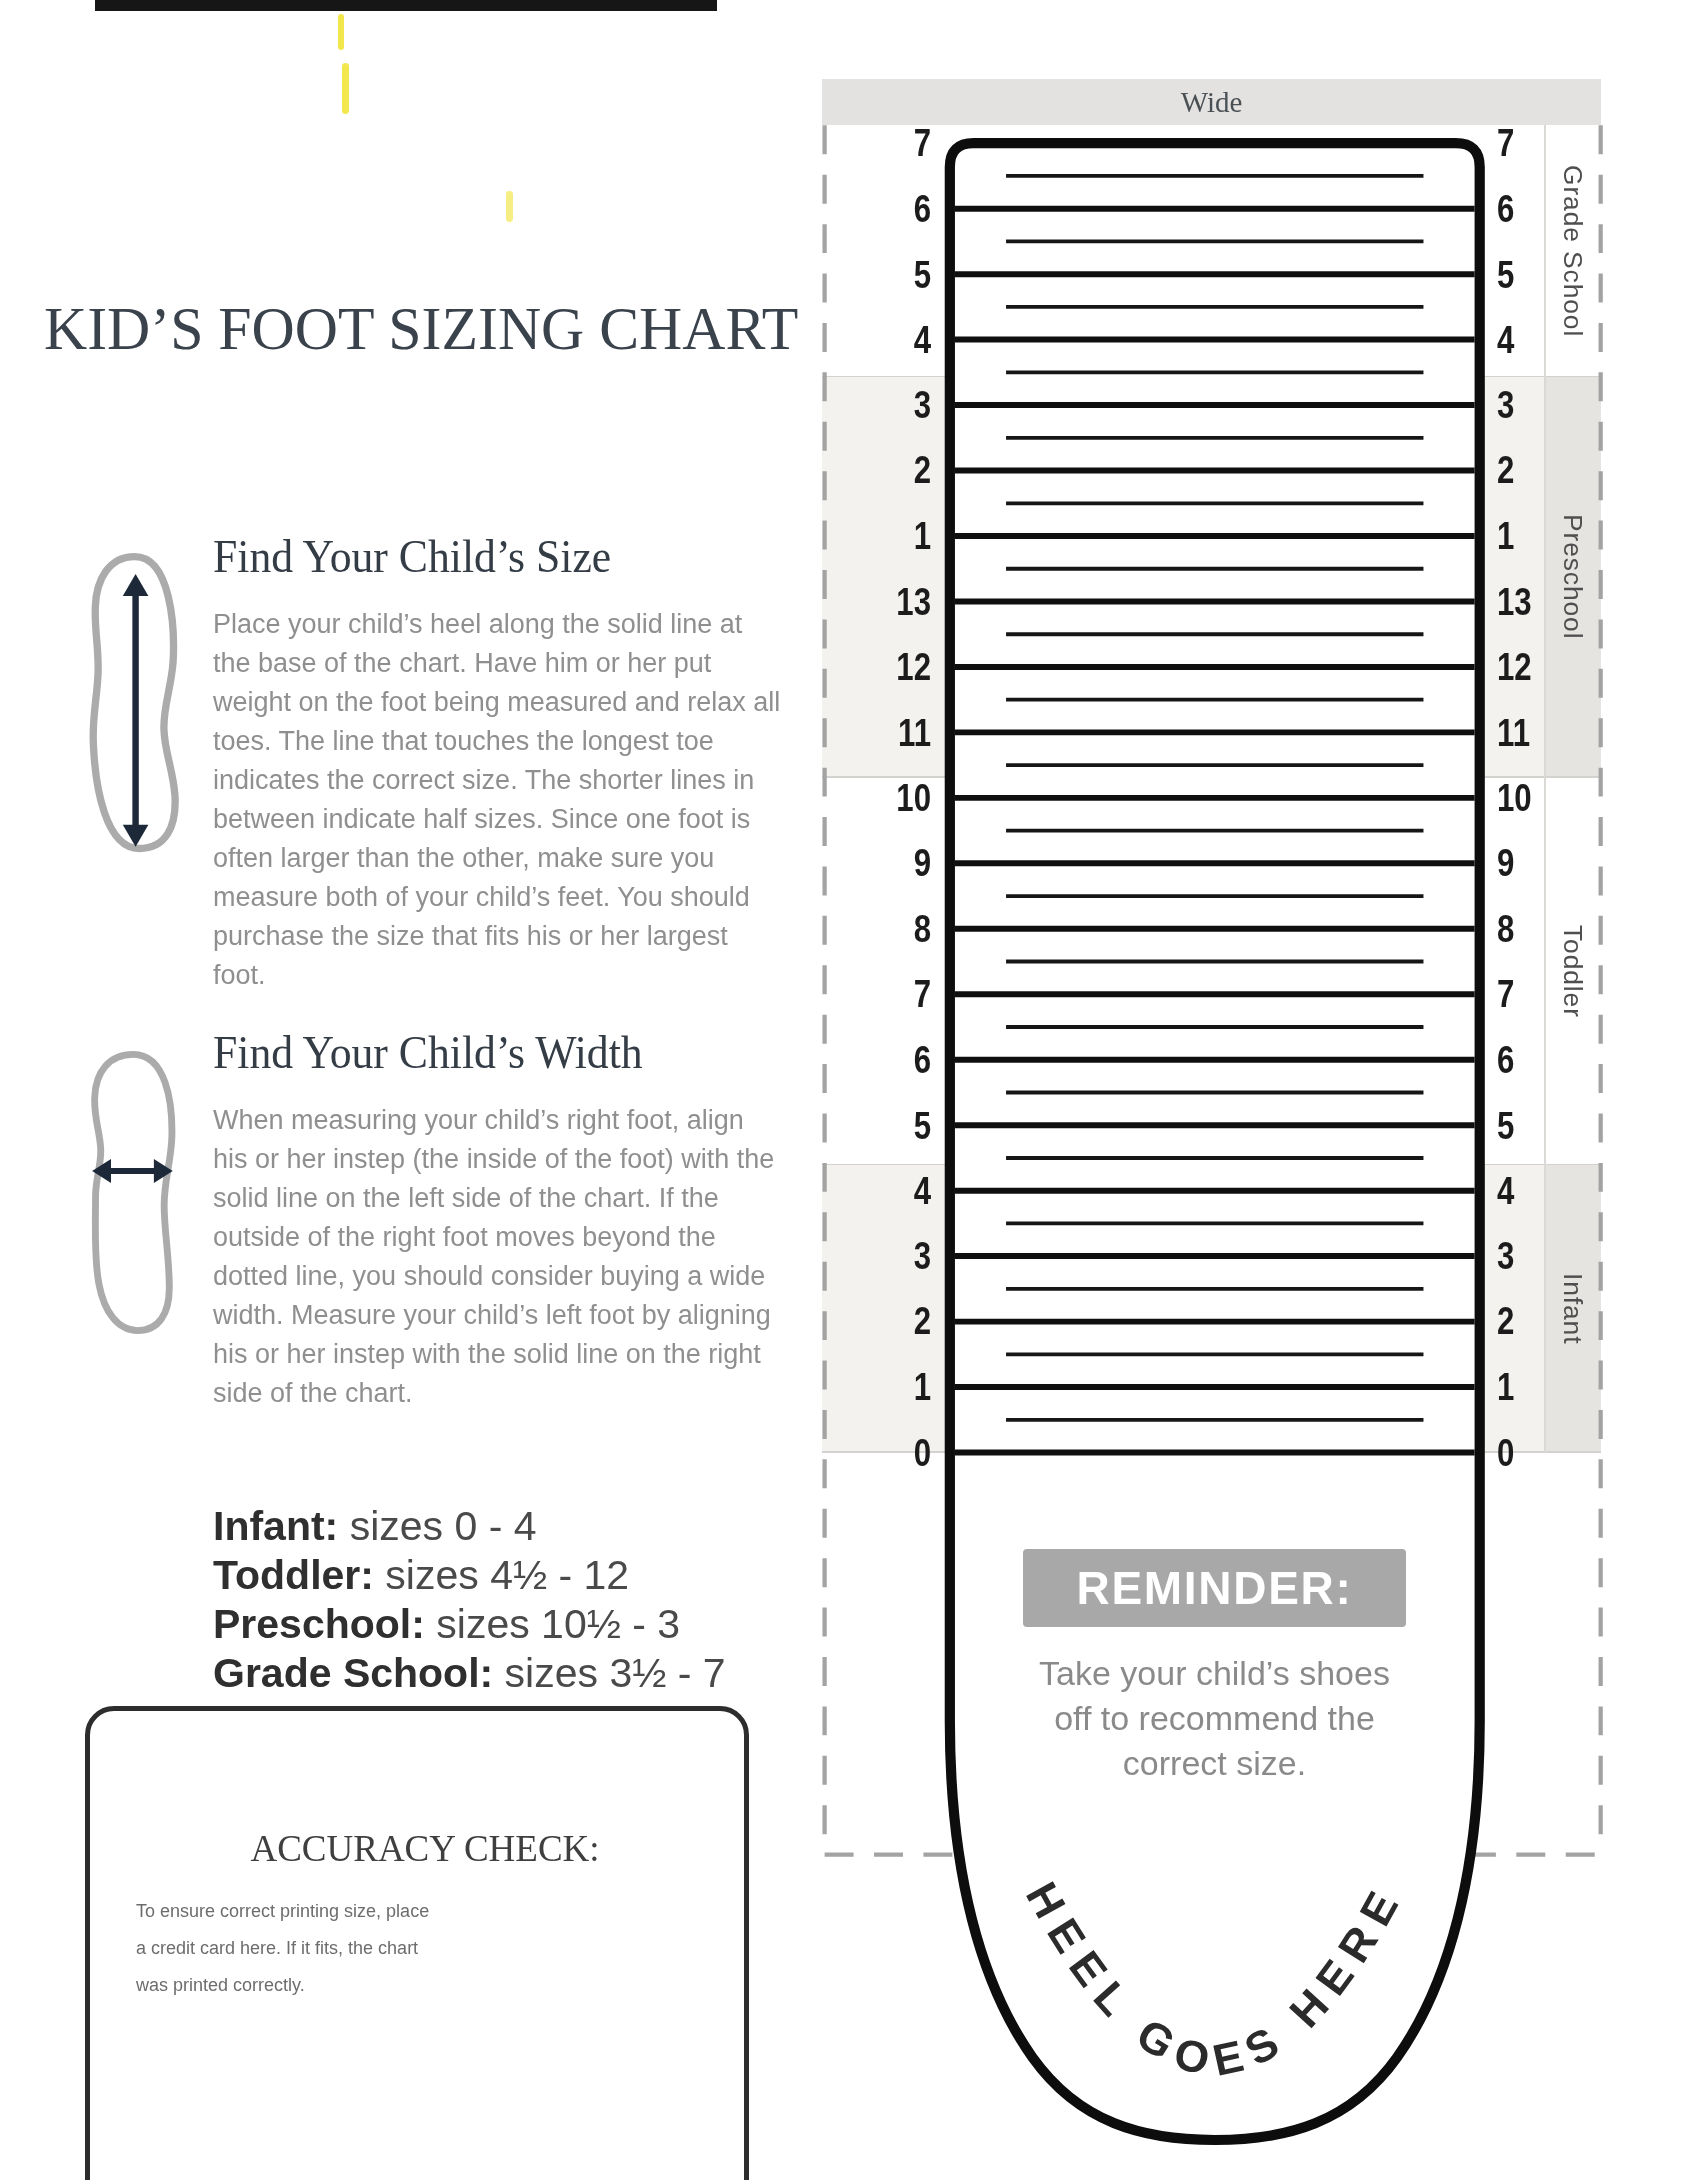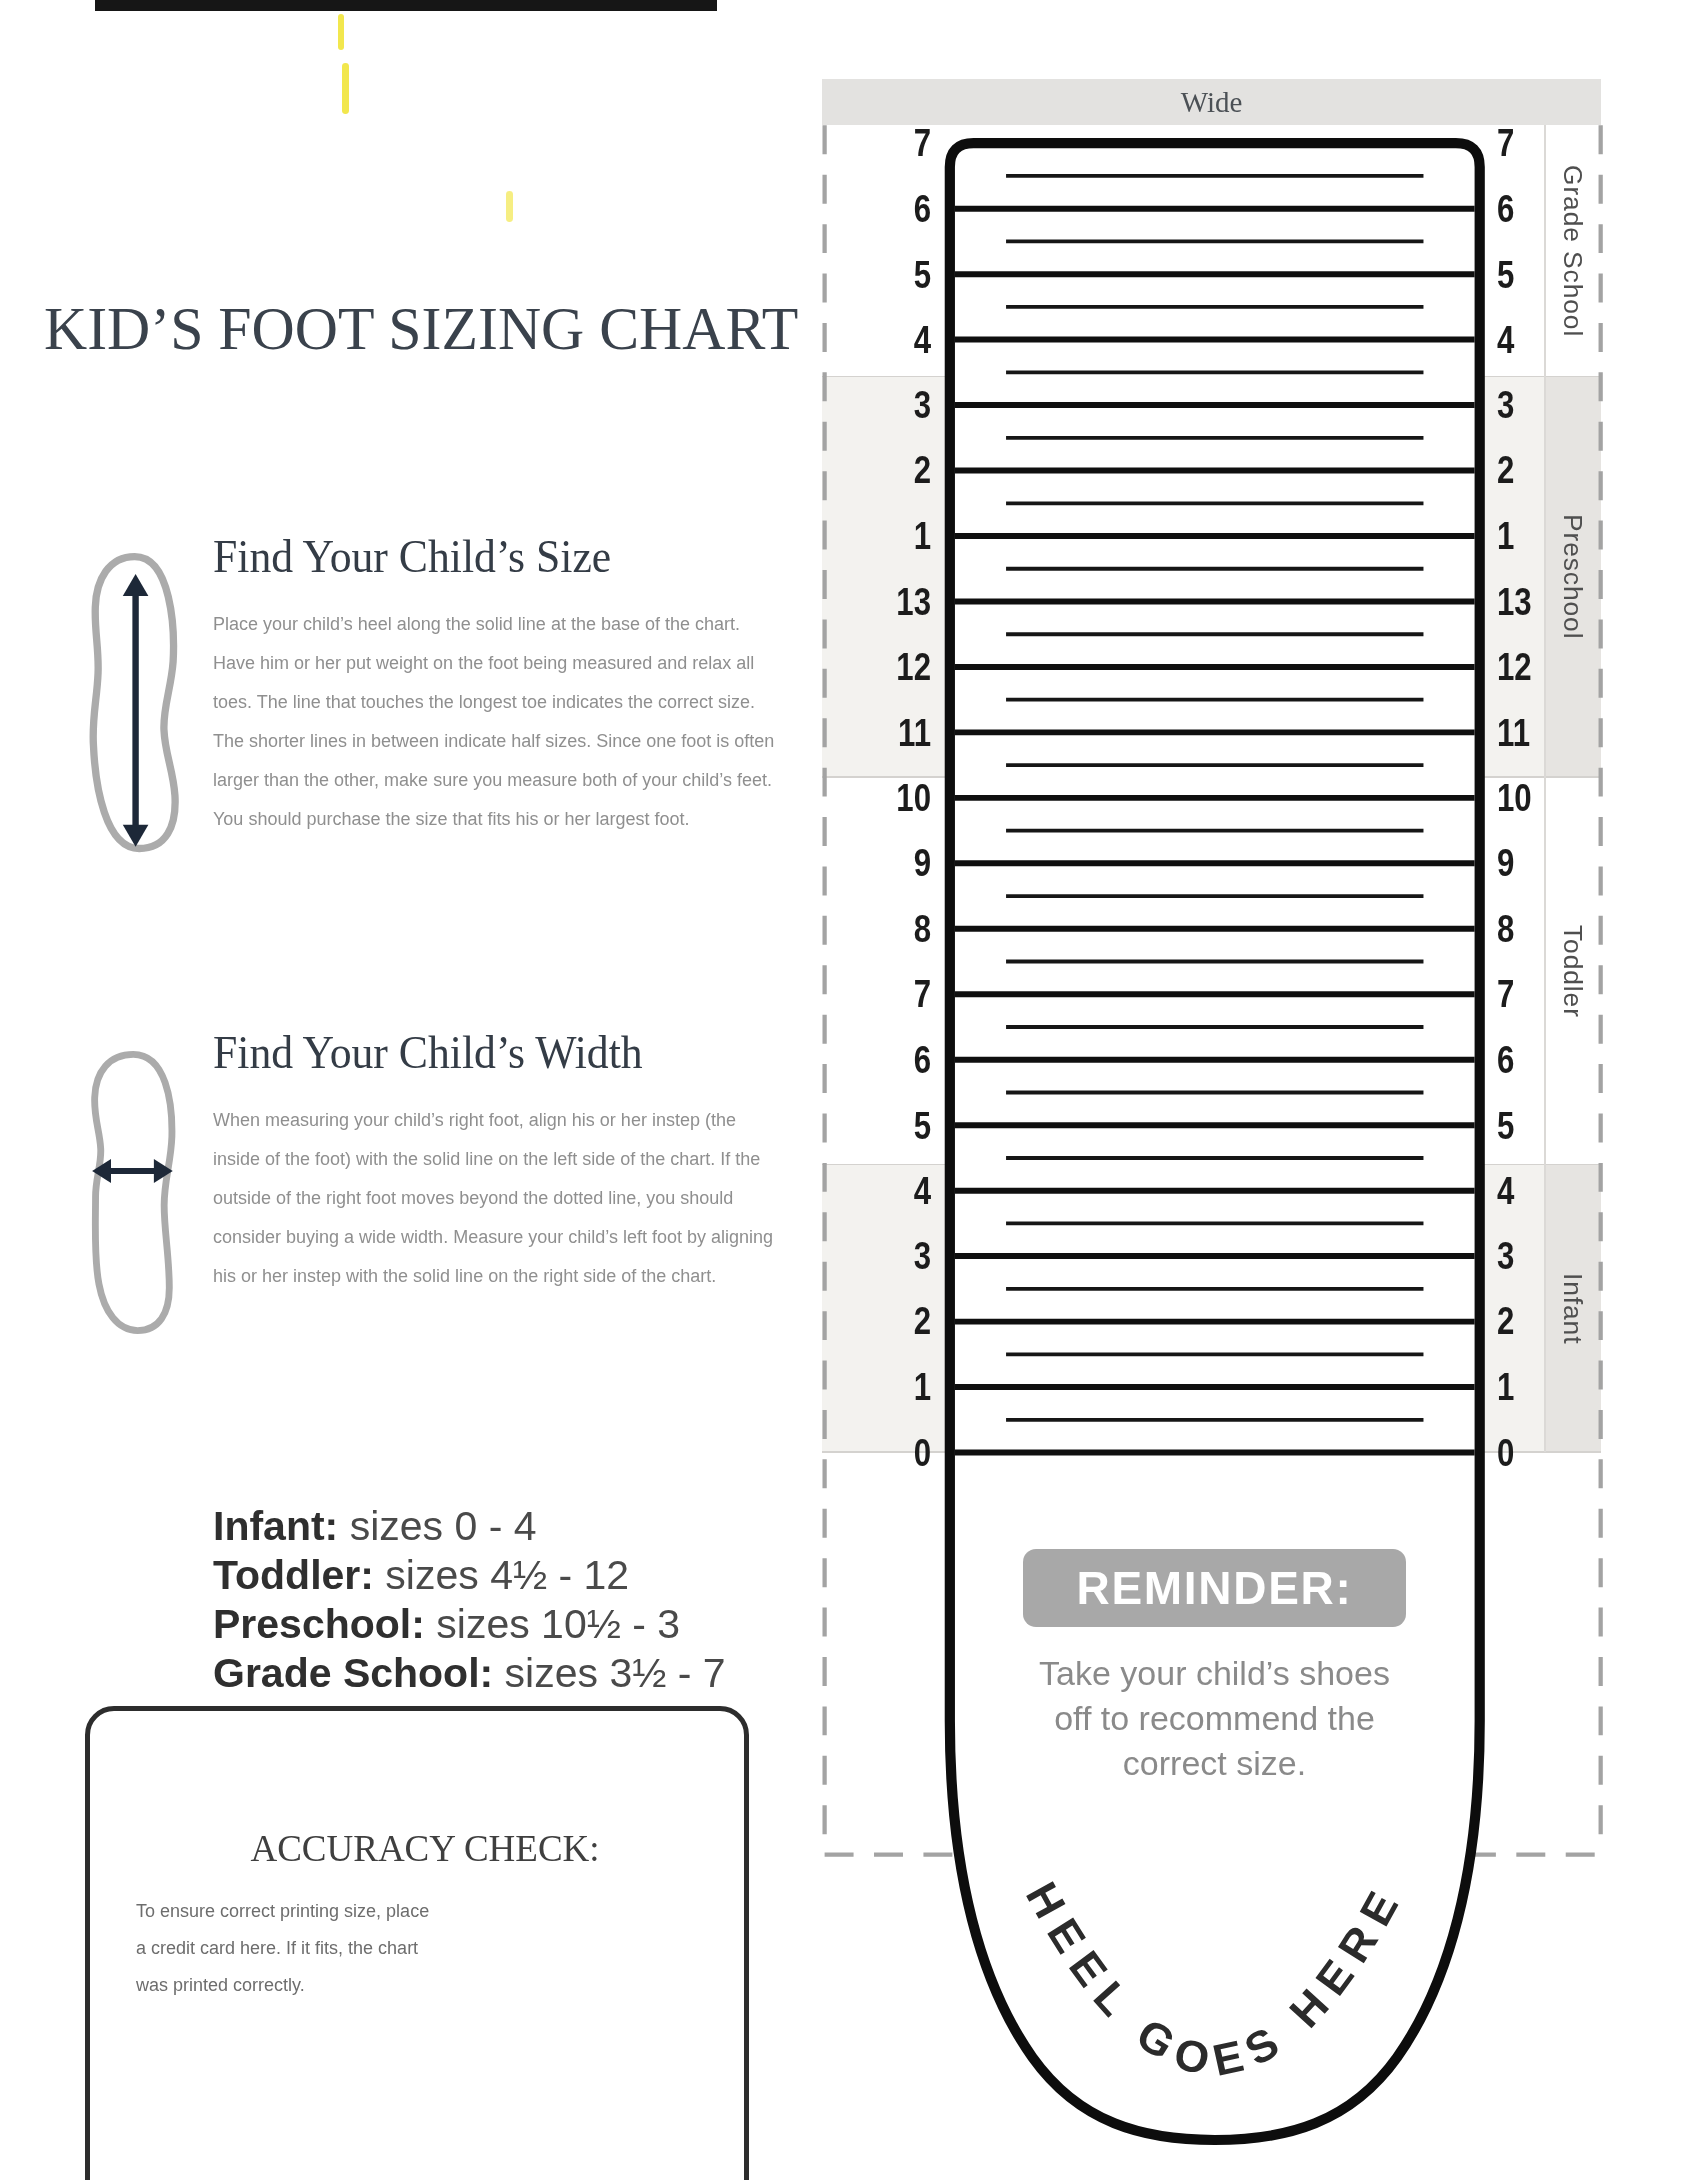--- a/index.html
+++ b/index.html
@@ -21,21 +21,21 @@
   .yellow-mark{background:var(--yellow);border-radius:3.4px;}
 
   
   .doc-title{left:44px;top:294px;width:818px;font-family:"Liberation Serif", serif;
     font-size:61px;color:var(--heading);white-space:nowrap;transform:scaleX(.98);
     transform-origin:left top;font-weight:400;}
   .subtitle{left:51px;top:411px;width:681px;text-align:center;color:var(--subtle-text);
     font-size:25px;line-height:35px;}
   .section-heading{font-family:"Liberation Serif", serif;font-size:46px;color:#343c46;
     white-space:nowrap;transform:scaleX(.95);transform-origin:left top;font-weight:400;}
-  .section-body{width:572px;font-size:18px;line-height:39px;color:var(--body-text);}
+  .section-body{width:572px;font-size:27px;line-height:39px;color:var(--body-text);}
   .ranges{left:213px;top:1502px;width:545px;font-size:41px;line-height:49px;color:var(--list-value);}
   .ranges b{color:var(--list-label);font-weight:700;}
 
   .accuracy-box{left:85px;top:1706px;width:664px;height:596px;border:5.1px solid var(--accuracy-border);
     border-radius:29px;background:#fff;}
   .accuracy-title{left:85px;top:1827px;width:664px;text-align:center;
     font-family:"Liberation Serif", serif;font-size:37px;color:#3f3f3f;padding-left:16px;}
   .accuracy-body{left:136px;top:1893px;width:562px;text-align:left;font-size:18px;
     line-height:37px;color:var(--accuracy-text);}
 
@@ -48,21 +48,21 @@
   .vdivider{position:absolute;left:1544px;top:125px;width:1.7px;height:1327px;background:#dbd9d6;}
   .cat-label{position:absolute;left:1545px;width:55px;display:flex;align-items:center;
     justify-content:center;writing-mode:vertical-rl;font-size:26.4px;color:var(--label-text);
     letter-spacing:0.9px;}
   .size-num{position:absolute;height:49px;line-height:49px;font-size:39px;font-weight:700;
     color:var(--number-ink);}
   .size-num.left{left:801px;width:130px;text-align:right;transform:scaleX(.8);transform-origin:right center;}
   .size-num.right{left:1497px;width:111px;text-align:left;transform:scaleX(.8);transform-origin:left center;}
 
   .reminder-badge{left:1023px;top:1549px;width:383px;height:78px;background:var(--badge-bg);
-    border-radius:13px;display:flex;align-items:center;justify-content:center;}
+    border-radius:4px;display:flex;align-items:center;justify-content:center;}
   .reminder-title{color:var(--badge-text);font-size:46px;font-weight:700;letter-spacing:1.7px;}
   .reminder-body{left:959px;top:1651px;width:511px;text-align:center;font-size:34px;
     line-height:45px;color:var(--reminder-text);}
 
   svg.overlay{position:absolute;left:0;top:0;width:1685px;height:2181px;pointer-events:none;}
   .icon-svg{position:absolute;}
 </style>
 </head>
 <body>
 

